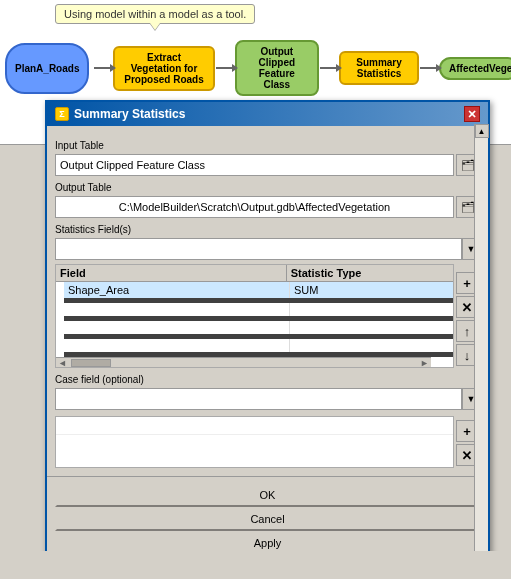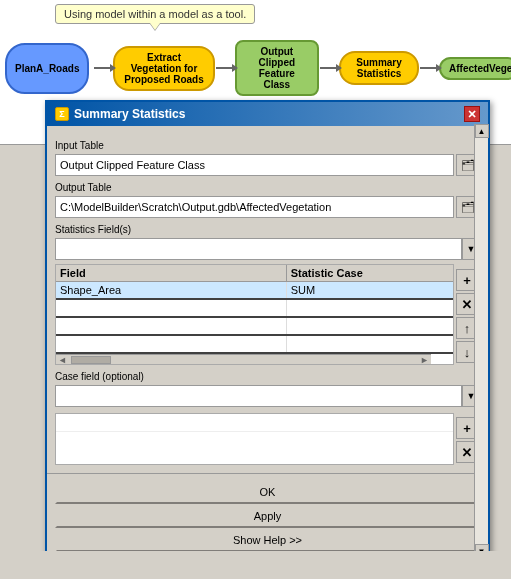--- a/index.html
+++ b/index.html
@@ -81,21 +81,21 @@
       font-size: 10px;
       color: #000;
       text-align: left;
       font-weight: bold;
       min-width: 65px;
     }
 
     .node-rect-yellow {
       background: #ffcc00;
       border: 2px solid #cc9900;
-      border-radius: 16px;
+      border-radius: 6px;
       padding: 4px 6px;
       font-size: 10px;
       color: #000;
       text-align: center;
       font-weight: bold;
       min-width: 80px;
     }
 
     .node-rect-green {
       background: #99cc66;
@@ -222,20 +222,21 @@
       appearance: none;
     }
 
     .input-field-text {
       flex: 1;
       height: 22px;
       border: 1px solid #999;
       background: white;
       padding: 2px 4px;
       font-size: 11px;
+      text-align: center;
     }
 
     .dropdown-btn {
       width: 18px;
       height: 22px;
       border: 1px solid #999;
       background: #d4d0c8;
       cursor: pointer;
       display: flex;
       align-items: center;
@@ -281,22 +282,23 @@
       padding: 2px 4px;
       border-right: 1px solid #999;
     }
     .th-stattype {
       flex: 1;
       padding: 2px 4px;
     }
 
     .table-row-data {
       display: flex;
-      border-bottom: 2px solid #404040;
-      font-size: 11px;
+      border-bottom: 5px solid #404040;
+      font-size: 11px;
+      margin-left: 8px;
     }
     .td-field {
       flex: 1.4;
       padding: 2px 4px;
       border-right: 1px solid #ddd;
     }
     .td-stattype {
       flex: 1;
       padding: 2px 4px;
     }
@@ -508,21 +510,21 @@
         <div class="dropdown-btn">
           <span>▼</span>
         </div>
       </div>
 
       <div class="table-with-btns">
         <div style="flex:1; border: 1px solid #aaa; background: white;">
 
           <div class="table-header">
             <div class="th-field">Field</div>
-            <div class="th-stattype">Statistic Case</div>
+            <div class="th-stattype">Statistic Type</div>
           </div>
 
           <div class="table-row-data" style="background: #cce8ff;">
             <div class="td-field">Shape_Area</div>
             <div class="td-stattype">SUM</div>
           </div>
 
           <div class="table-row-data" style="height:18px;">
             <div class="td-field"></div>
             <div class="td-stattype"></div>
@@ -569,20 +571,21 @@
             <div class="icon-btn">+</div>
             <div class="icon-btn">✕</div>
           </div>
         </div>
       </div>
 
     </div>
 
     <div class="dialog-footer">
       <button class="footer-btn">OK</button>
+      <button class="footer-btn">Cancel</button>
       <button class="footer-btn">Apply</button>
       <button class="footer-btn">Show Help &gt;&gt;</button>
     </div>
 
     <div class="dialog-scrollbar">
       <div class="scroll-arrow">▲</div>
       <div class="scroll-track"></div>
       <div class="scroll-arrow">▼</div>
     </div>
   </div>

